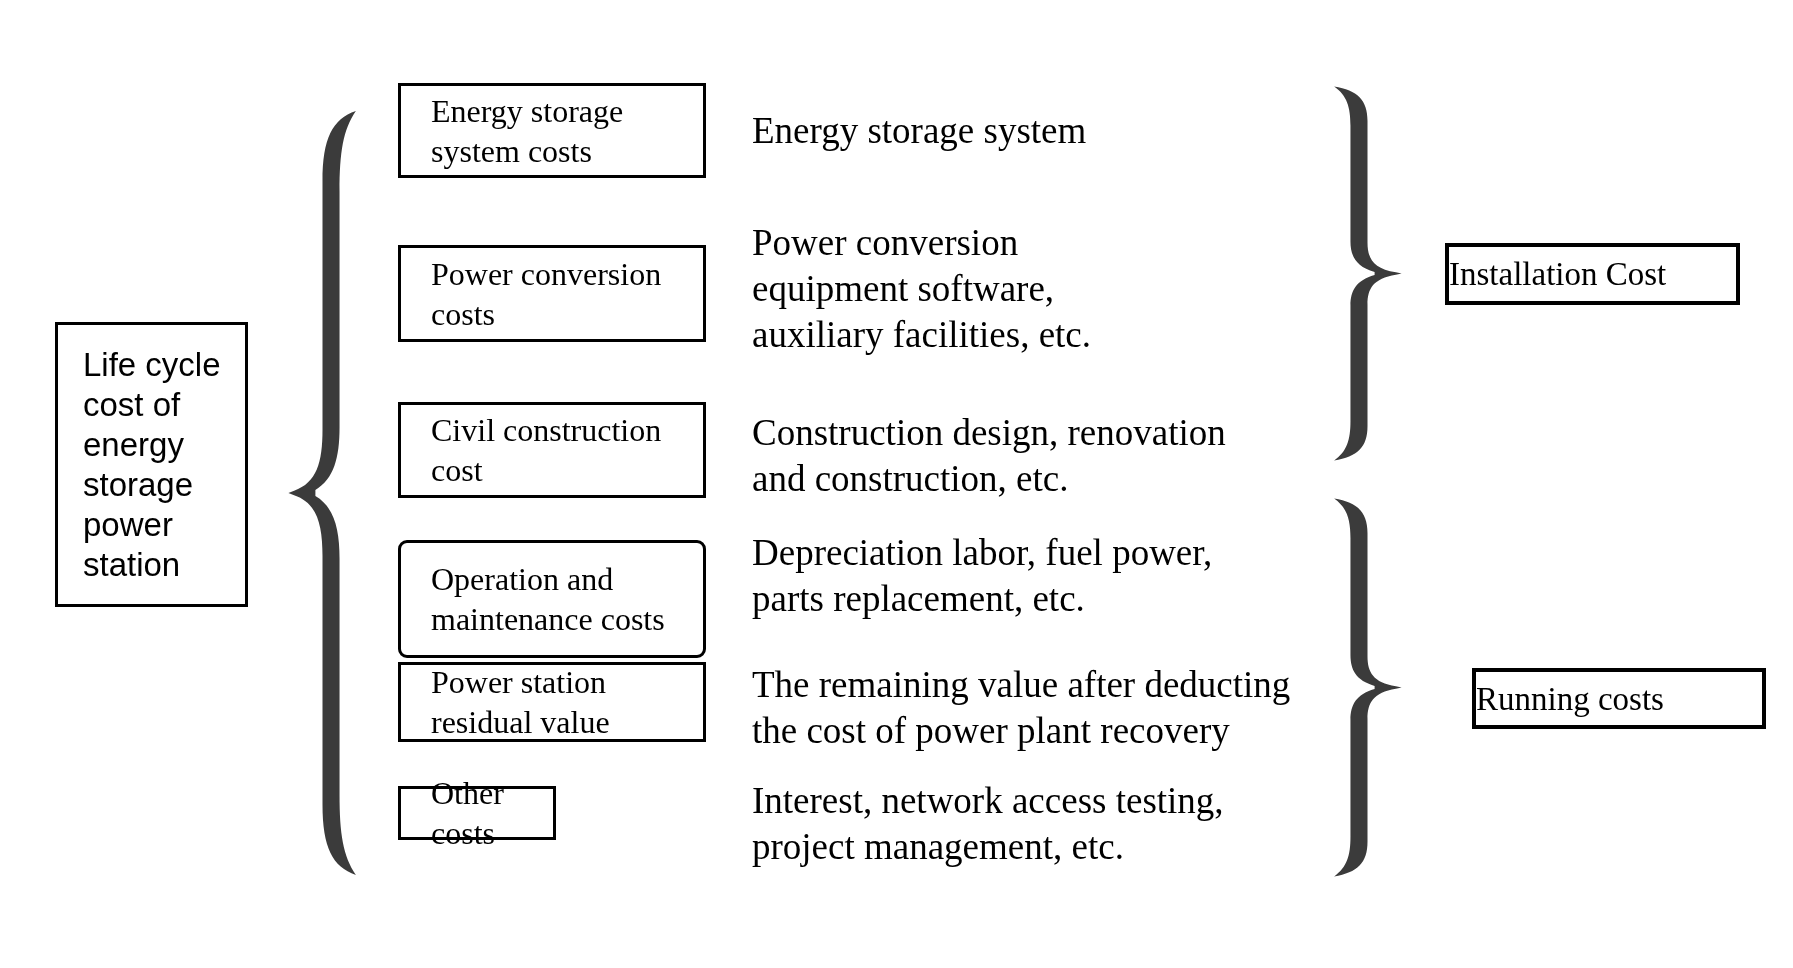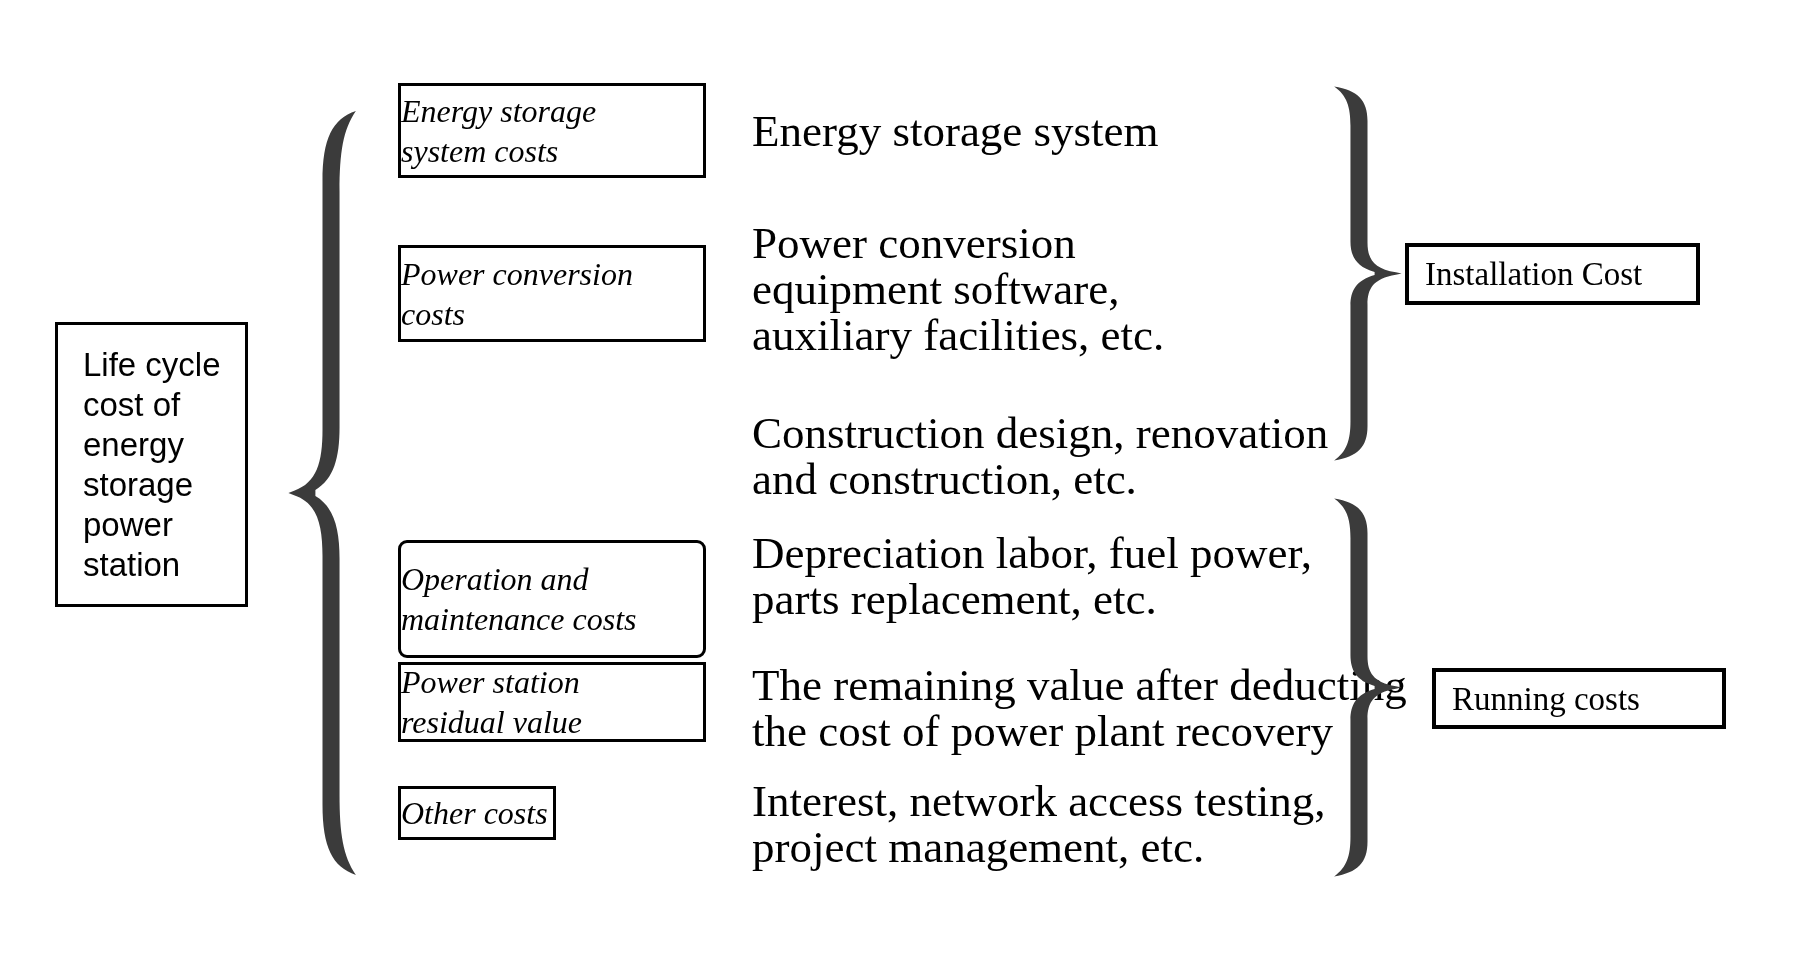--- a/index.html
+++ b/index.html
@@ -28,50 +28,51 @@
   #root-box {
     left: 55px; top: 322px; width: 193px; height: 285px;
     font-family: "Liberation Sans", sans-serif;
     font-size: 33px; line-height: 40px;
     padding-left: 25px;
   }
   
   .cost-box {
     font-family: "Liberation Serif", serif;
     font-size: 32px; line-height: 40px;
-    padding-left: 0;
-    left: 398px; width: 308px; font-style: italic;
+    padding-left: 30px;
+    left: 398px; width: 308px;
   }
   #b1 { top: 83px;  height: 95px; }
   #b2 { top: 245px; height: 97px; }
   #b3 { top: 402px; height: 96px; }
   #b4 { top: 540px; height: 118px; border-radius: 9px; }
   #b5 { top: 662px; height: 80px; }
   #b6 { top: 786px; height: 54px; width: 158px; }
   
   .desc {
     position: absolute;
     left: 752px;
     font-family: "Liberation Serif", serif;
-    font-size: 45px; line-height: 46px;
+    font-size: 37px; line-height: 46px;
     white-space: pre-line;
   }
   #d1 { top: 108px; }
   #d2 { top: 220px; }
   #d3 { top: 410px; }
   #d4 { top: 530px; }
   #d5 { top: 662px; }
   #d6 { top: 778px; }
   
   .group-box {
     font-family: "Liberation Serif", serif;
     font-size: 33px; line-height: 40px;
     border-width: 4px;
-    padding-left: 16px;
+    padding-left: 0;
     white-space: pre-line;
+    margin-left: 40px;
   }
   #installation-box { left: 1405px; top: 243px; width: 295px; height: 62px; }
   #running-box      { left: 1432px; top: 668px; width: 294px; height: 61px; }
   
   .brace {
     position: absolute;
     pointer-events: none;
   }
   .brace svg { display: block; width: 100%; height: 100%; }
   #brace-left { left: 287px; top: 108px; width: 71px; height: 770px; }
@@ -109,20 +110,22 @@
                L 74 108
                C 74 58, 79 28, 97 4
                Z" fill="#3b3b3b"></path>
     </svg>
   </div>
 
   <div class="box cost-box" id="b1">Energy storage
 system costs</div>
   <div class="box cost-box" id="b2">Power conversion
 costs</div>
+  <div class="box cost-box" id="b3">Civil construction
+cost</div>
   <div class="box cost-box" id="b4">Operation and
 maintenance costs</div>
   <div class="box cost-box" id="b5">Power station
 residual value</div>
   <div class="box cost-box" id="b6">Other costs</div>
 
   <div class="desc" id="d1">Energy storage system</div>
   <div class="desc" id="d2">Power conversion
 equipment software,
 auxiliary facilities, etc.</div>

